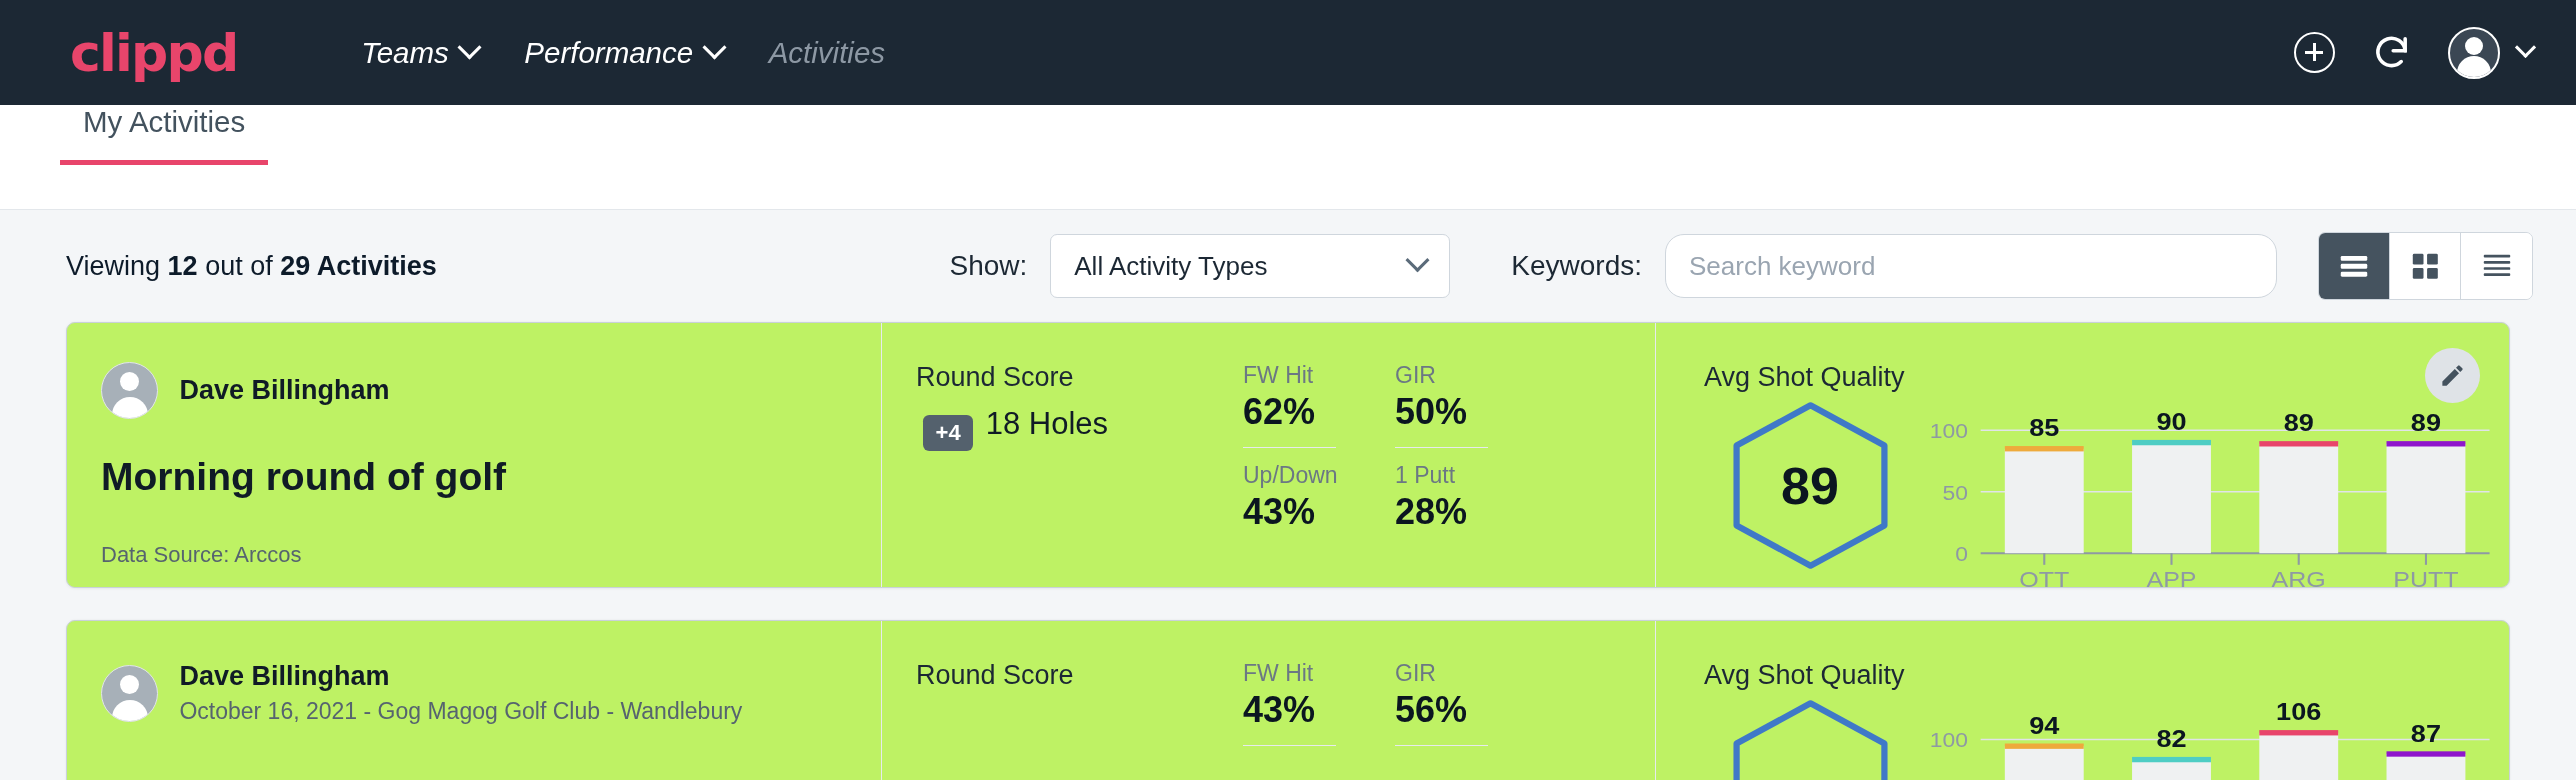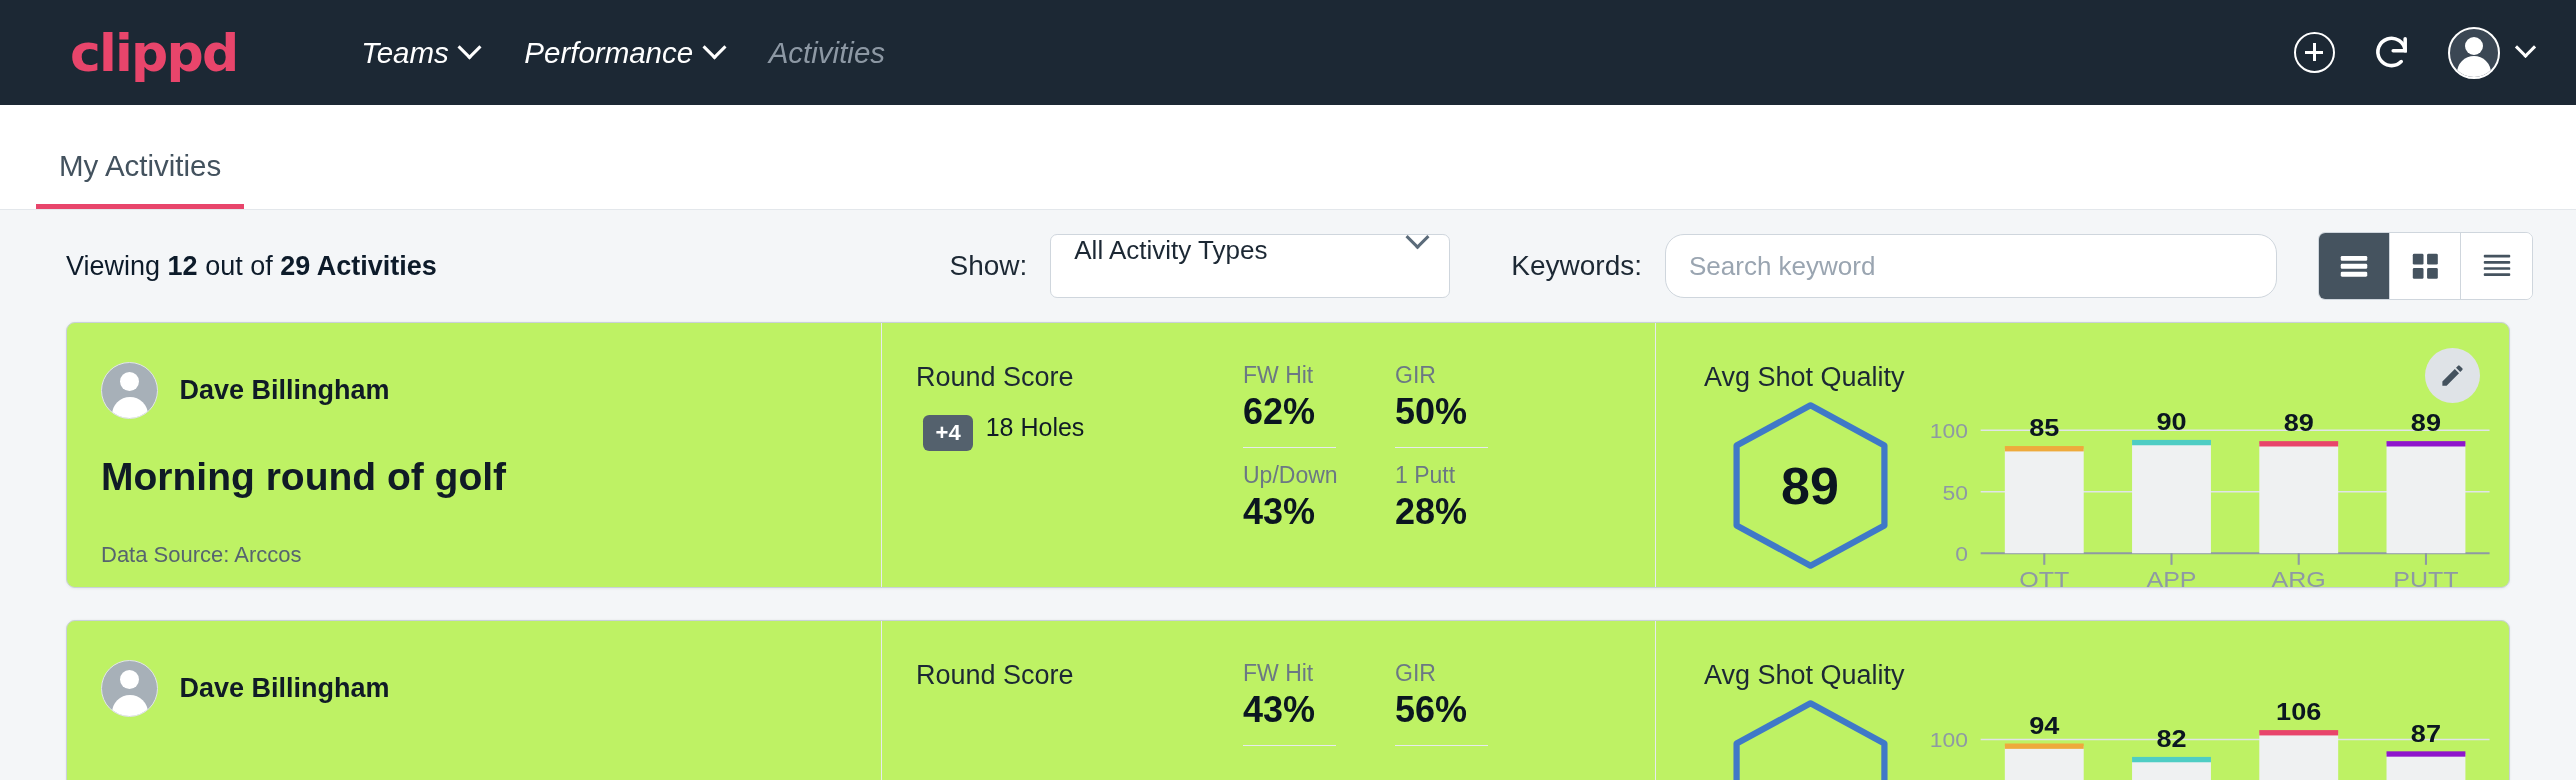--- a/index.html
+++ b/index.html
@@ -81,22 +81,22 @@
     width: 15px; height: 15px;
     border-right: 3.1px solid #ffffff;
     border-bottom: 3.1px solid #ffffff;
     transform: rotate(45deg) translate(-3.6px,-3.6px);
   }
 
   
   .tabbar {
     height: 105px;
     background: #ffffff;
-    display: flex; align-items: flex-end;
-    padding-left: 36px;
+    display: flex; align-items: flex-start;
+    padding-left: 60px;
     border-bottom: 0.9px solid #e3e7eb;
   }
   .tab {
     font-size: 29.5px;
     color: #43525e;
     padding: 0 23px 21.4px 23px;
     border-bottom: 5.4px solid #e8456b;
     cursor: pointer;
   }
 
@@ -109,21 +109,21 @@
   }
   .viewing { font-size: 27px; color: #0d1b2a; white-space: nowrap; }
   .viewing b { font-weight: 700; }
   .filter-mid { margin-left: auto; display: flex; align-items: center; }
   .lbl { font-size: 28px; color: #1c2834; margin-right: 23px; white-space: nowrap; }
   .select {
     width: 400px; height: 64px;
     background: #ffffff;
     border: 0.9px solid #cfd6dd;
     border-radius: 7.1px;
-    display: flex; align-items: flex-start;
+    display: flex; align-items: center;
     padding: 0 23px;
     font-size: 26px; color: #1c2834;
     cursor: pointer;
     margin-right: 61px;
   }
   .select .sel-chev {
     margin-left: auto;
     width: 17px; height: 17px;
     border-right: 3.6px solid #5b6b7a;
     border-bottom: 3.6px solid #5b6b7a;
@@ -206,21 +206,21 @@
   }
   .badge {
     background: #54616d; color: #fff;
     font-size: 22px; font-weight: 700;
     border-radius: 6.2px;
     padding: 5.4px 12.5px;
     margin-left: 7.1px;
     align-self: flex-start;
     margin-top: 12.5px;
   }
-  .holes { font-size: 25px; color: #101b26; margin-left: 12.5px; margin-bottom: 9px; }
+  .holes { font-size: 31px; color: #101b26; margin-left: 12.5px; margin-bottom: 9px; }
 
   .col-stats {
     width: 413px;
     padding: 39px 0 0 0;
     display: grid;
     grid-template-columns: 93px 93px;
     column-gap: 59px;
     align-content: start;
     border-right: 0.9px solid #e6eaee;
     padding-right: 54px;
@@ -421,20 +421,21 @@
       </svg>
     </div>
   </div>
 
   <div class="card">
     <div class="col-left">
       <div class="who">
         <div class="avatar-sm"></div>
         <div>
           <div class="who-name">Dave Billingham</div>
+          <div class="who-sub">October 16, 2021 - Gog Magog Golf Club - Wandlebury</div>
         </div>
       </div>
     </div>
 
     <div class="col-score">
       <div class="sec-label">Round Score</div>
       <div class="score-row">
         <div class="score-big"></div>
       </div>
     </div>

